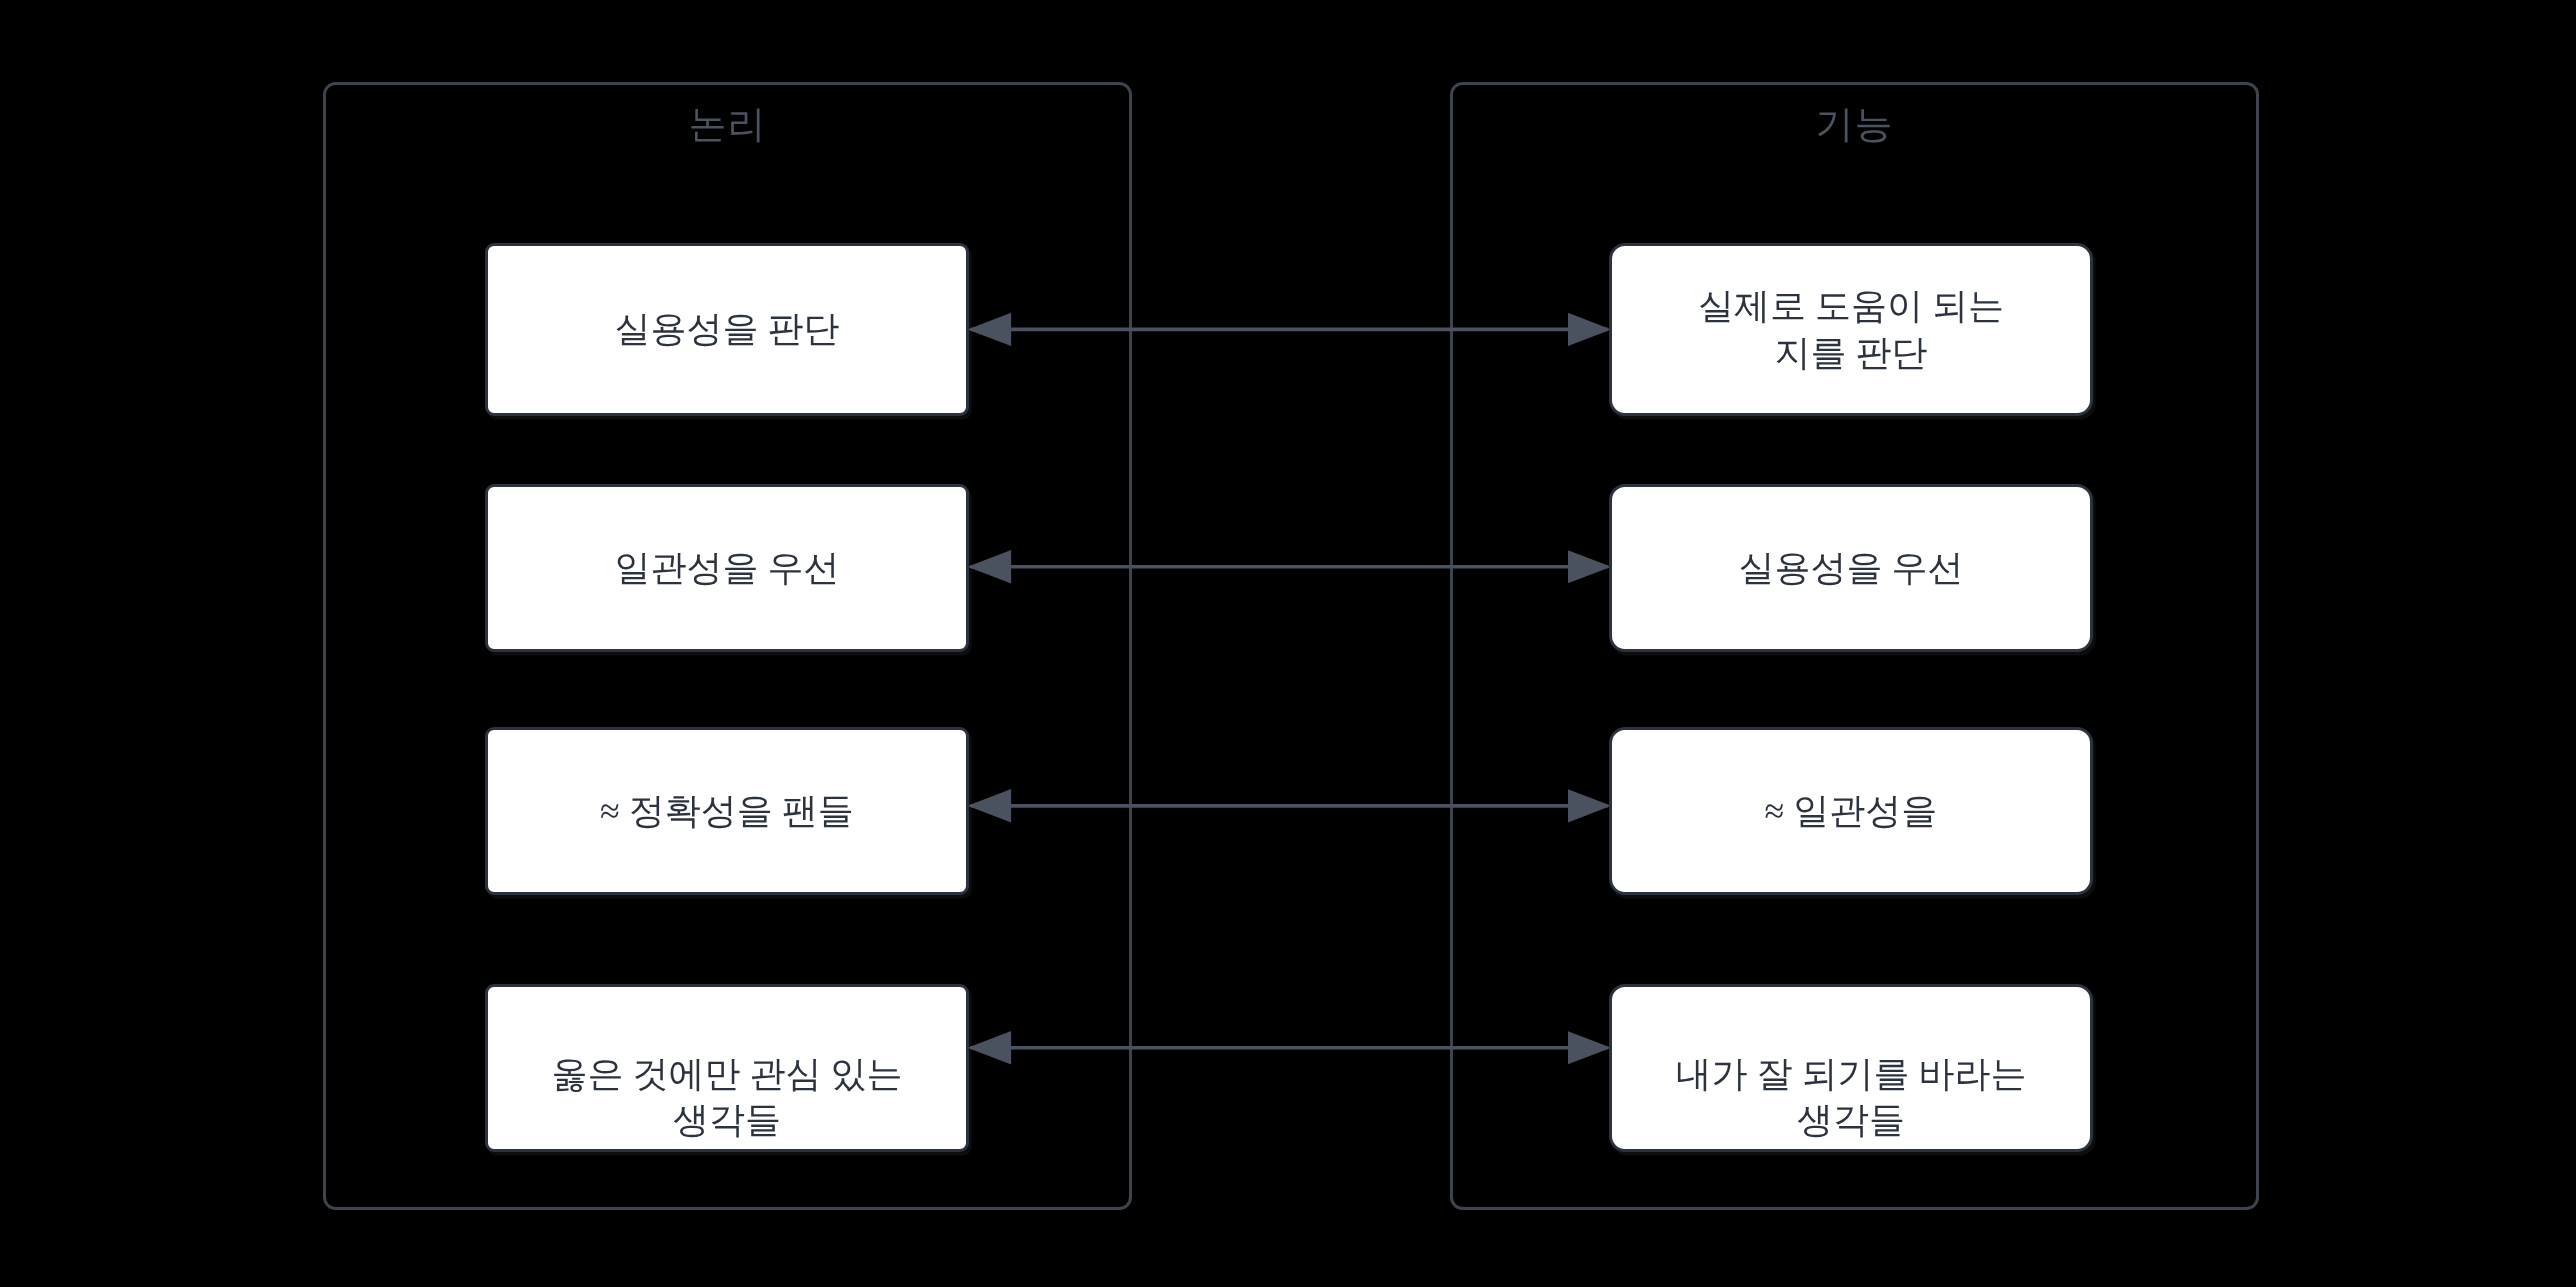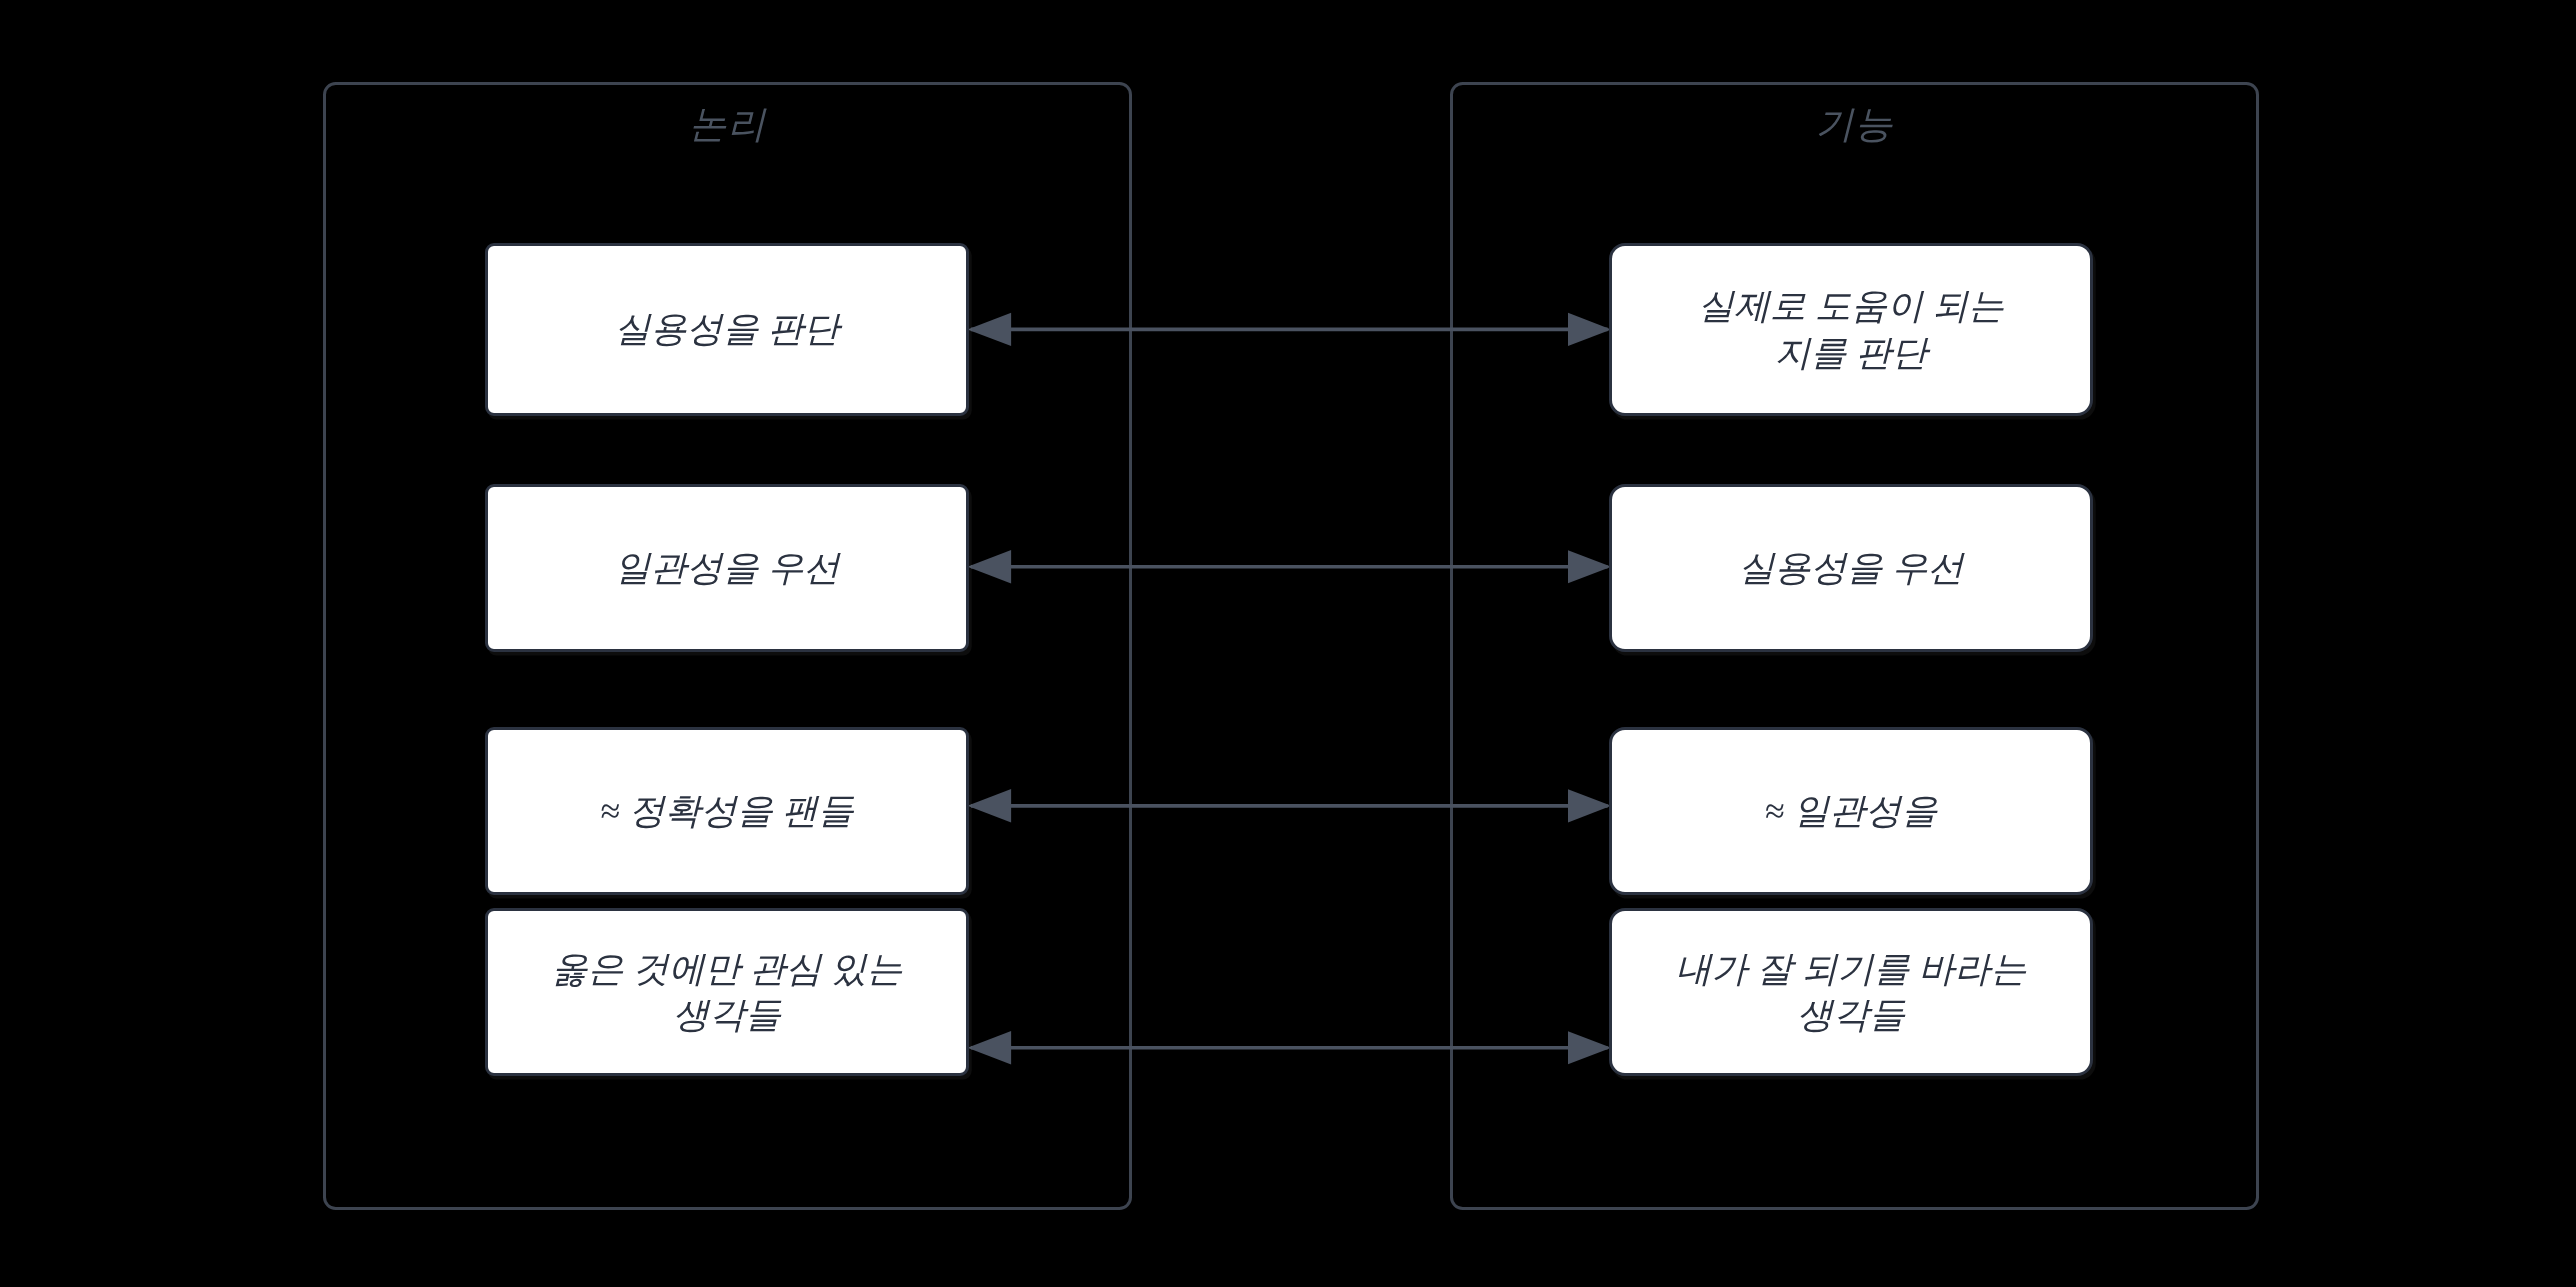--- a/index.html
+++ b/index.html
@@ -15,21 +15,20 @@
     position: relative;
   }
 
   #canvas {
     position: absolute;
     left: 0;
     top: 0;
     width: 2576px;
     height: 923px;
     background: #000000;
-    font-style: italic;
   }
 
   
   .group {
     position: absolute;
     border: 3.6px solid #3d4450;
     border-radius: 12.7px;
     background: transparent;
     box-sizing: border-box;
   }
@@ -67,21 +66,21 @@
     box-shadow: 2.7px 3.6px 0 rgba(255,255,255,0.05);
   }
   .node-text { display: block; white-space: pre-line; }
 
   .col-left  { left: 485px;  width: 484px; }
   .col-right { left: 1609px; width: 484px; border-radius: 16px; }
 
   .row1 { top: 243px;  height: 173px; }
   .row2 { top: 484px;  height: 168px; }
   .row3 { top: 727px;  height: 168px; }
-  .row4 { top: 908px; height: 168px; }
+  .row4 { top: 984px; height: 168px; align-items: flex-end; }
 
   
   #connectors {
     position: absolute;
     left: 0; top: 0;
     width: 2576px; height: 1288px;
     pointer-events: none;
   }
 </style>
 </head>

